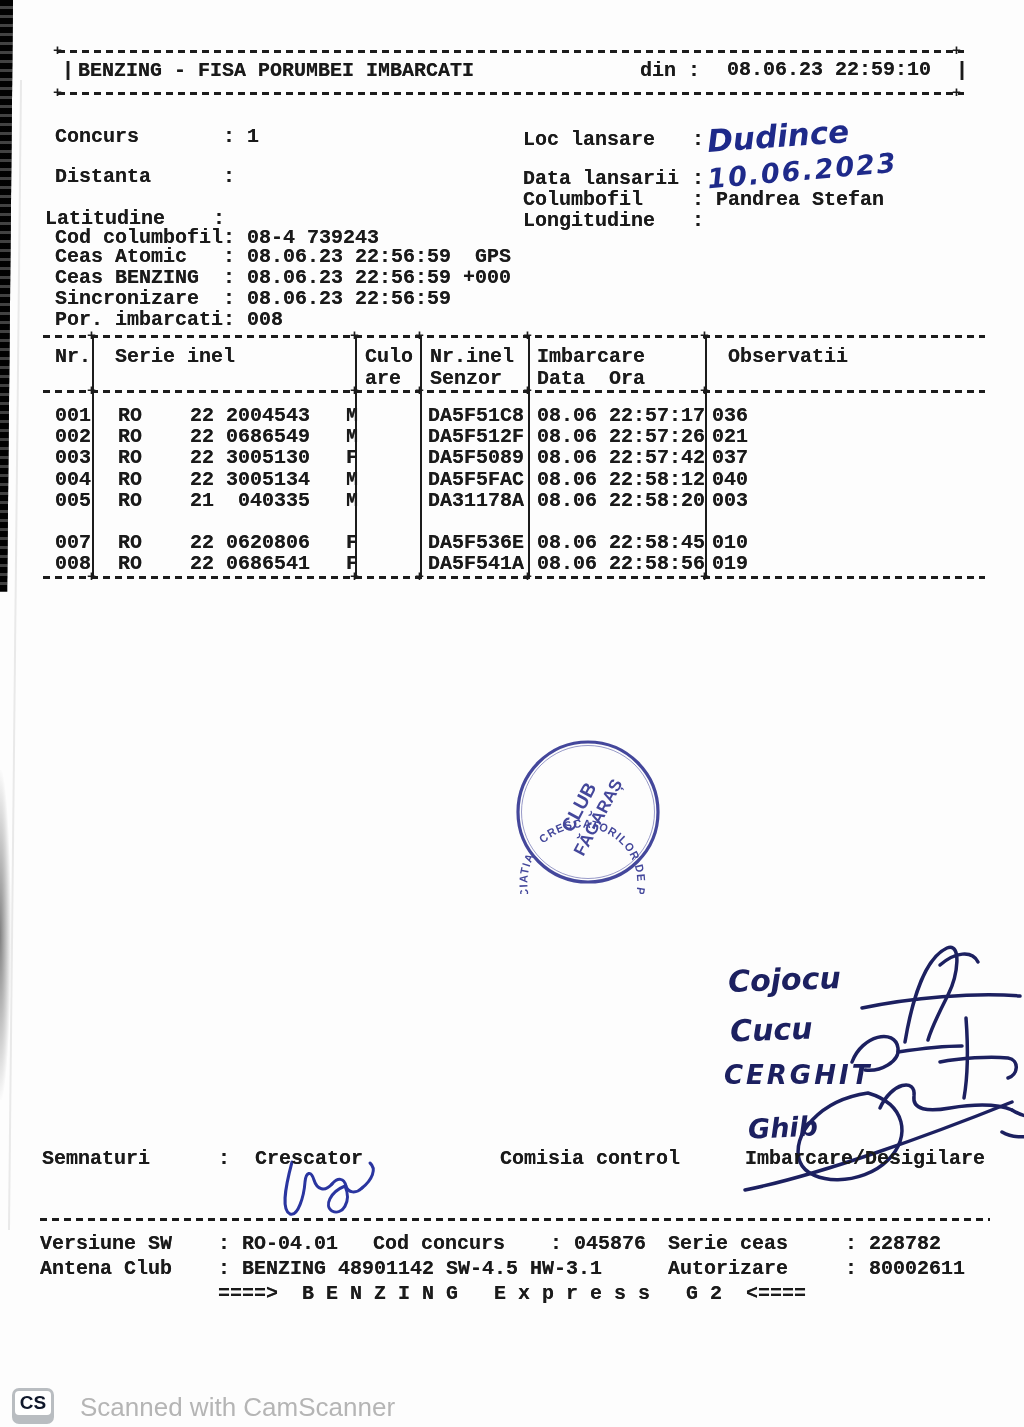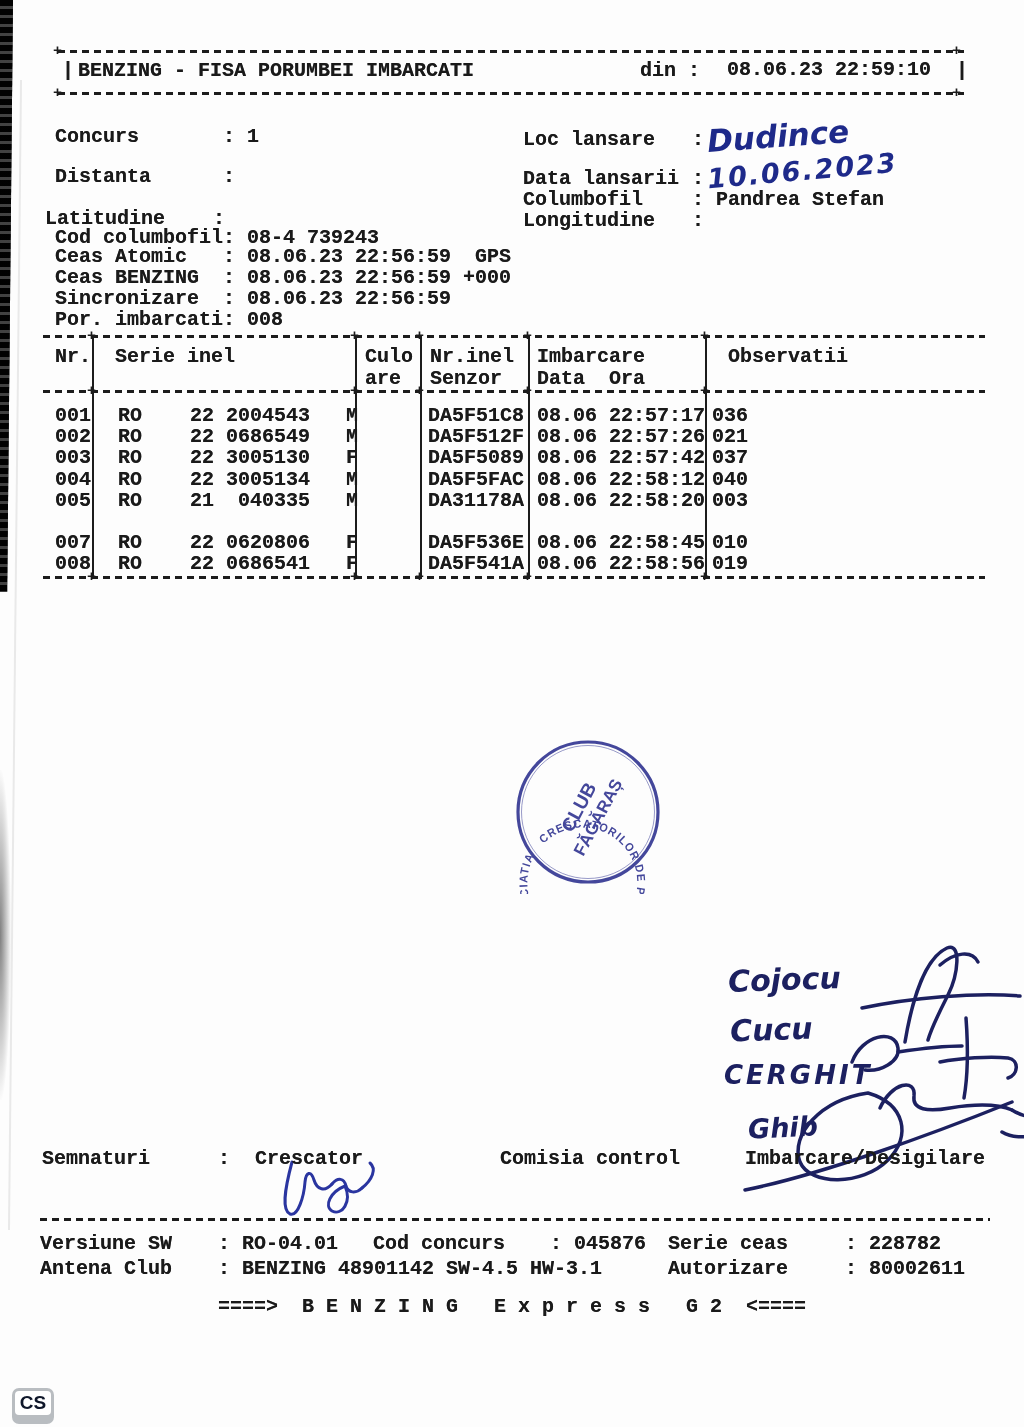--- a/index.html
+++ b/index.html
@@ -222,25 +222,26 @@
   <div class="mono" style="left:373px;top:1233px;">Cod concurs</div>
   <div class="mono" style="left:550px;top:1233px;">: 045876</div>
   <div class="mono" style="left:668px;top:1233px;">Serie ceas</div>
   <div class="mono" style="left:845px;top:1233px;">: 228782</div>
 
   <div class="mono" style="left:40px;top:1258px;">Antena Club</div>
   <div class="mono" style="left:218px;top:1258px;">: BENZING 48901142 SW-4.5 HW-3.1</div>
   <div class="mono" style="left:668px;top:1258px;">Autorizare</div>
   <div class="mono" style="left:845px;top:1258px;">: 80002611</div>
 
-  <div class="mono" style="left:218px;top:1283px;margin-top:13px;">====&gt;  B E N Z I N G   E x p r e s s   G 2  &lt;====</div>
+  <div class="mono" style="left:218px;top:1283px;">====&gt;  B E N Z I N G   E x p r e s s   G 2  &lt;====</div>
 
   <div class="cs-badge">
     <div class="inner">CS</div>
   </div>
+  <div class="cs-text">Scanned with CamScanner</div>
 
 <span class="plus" style="left: 87px; top: 328px;">+</span>
     <span class="plus" style="left: 350px; top: 328px;">+</span>
     <span class="plus" style="left: 415px; top: 328px;">+</span>
     <span class="plus" style="left: 523px; top: 328px;">+</span>
     <span class="plus" style="left: 700px; top: 328px;">+</span>
     <span class="plus" style="left: 87px; top: 383px;">+</span>
     <span class="plus" style="left: 350px; top: 383px;">+</span>
     <span class="plus" style="left: 415px; top: 383px;">+</span>
     <span class="plus" style="left: 523px; top: 383px;">+</span>

